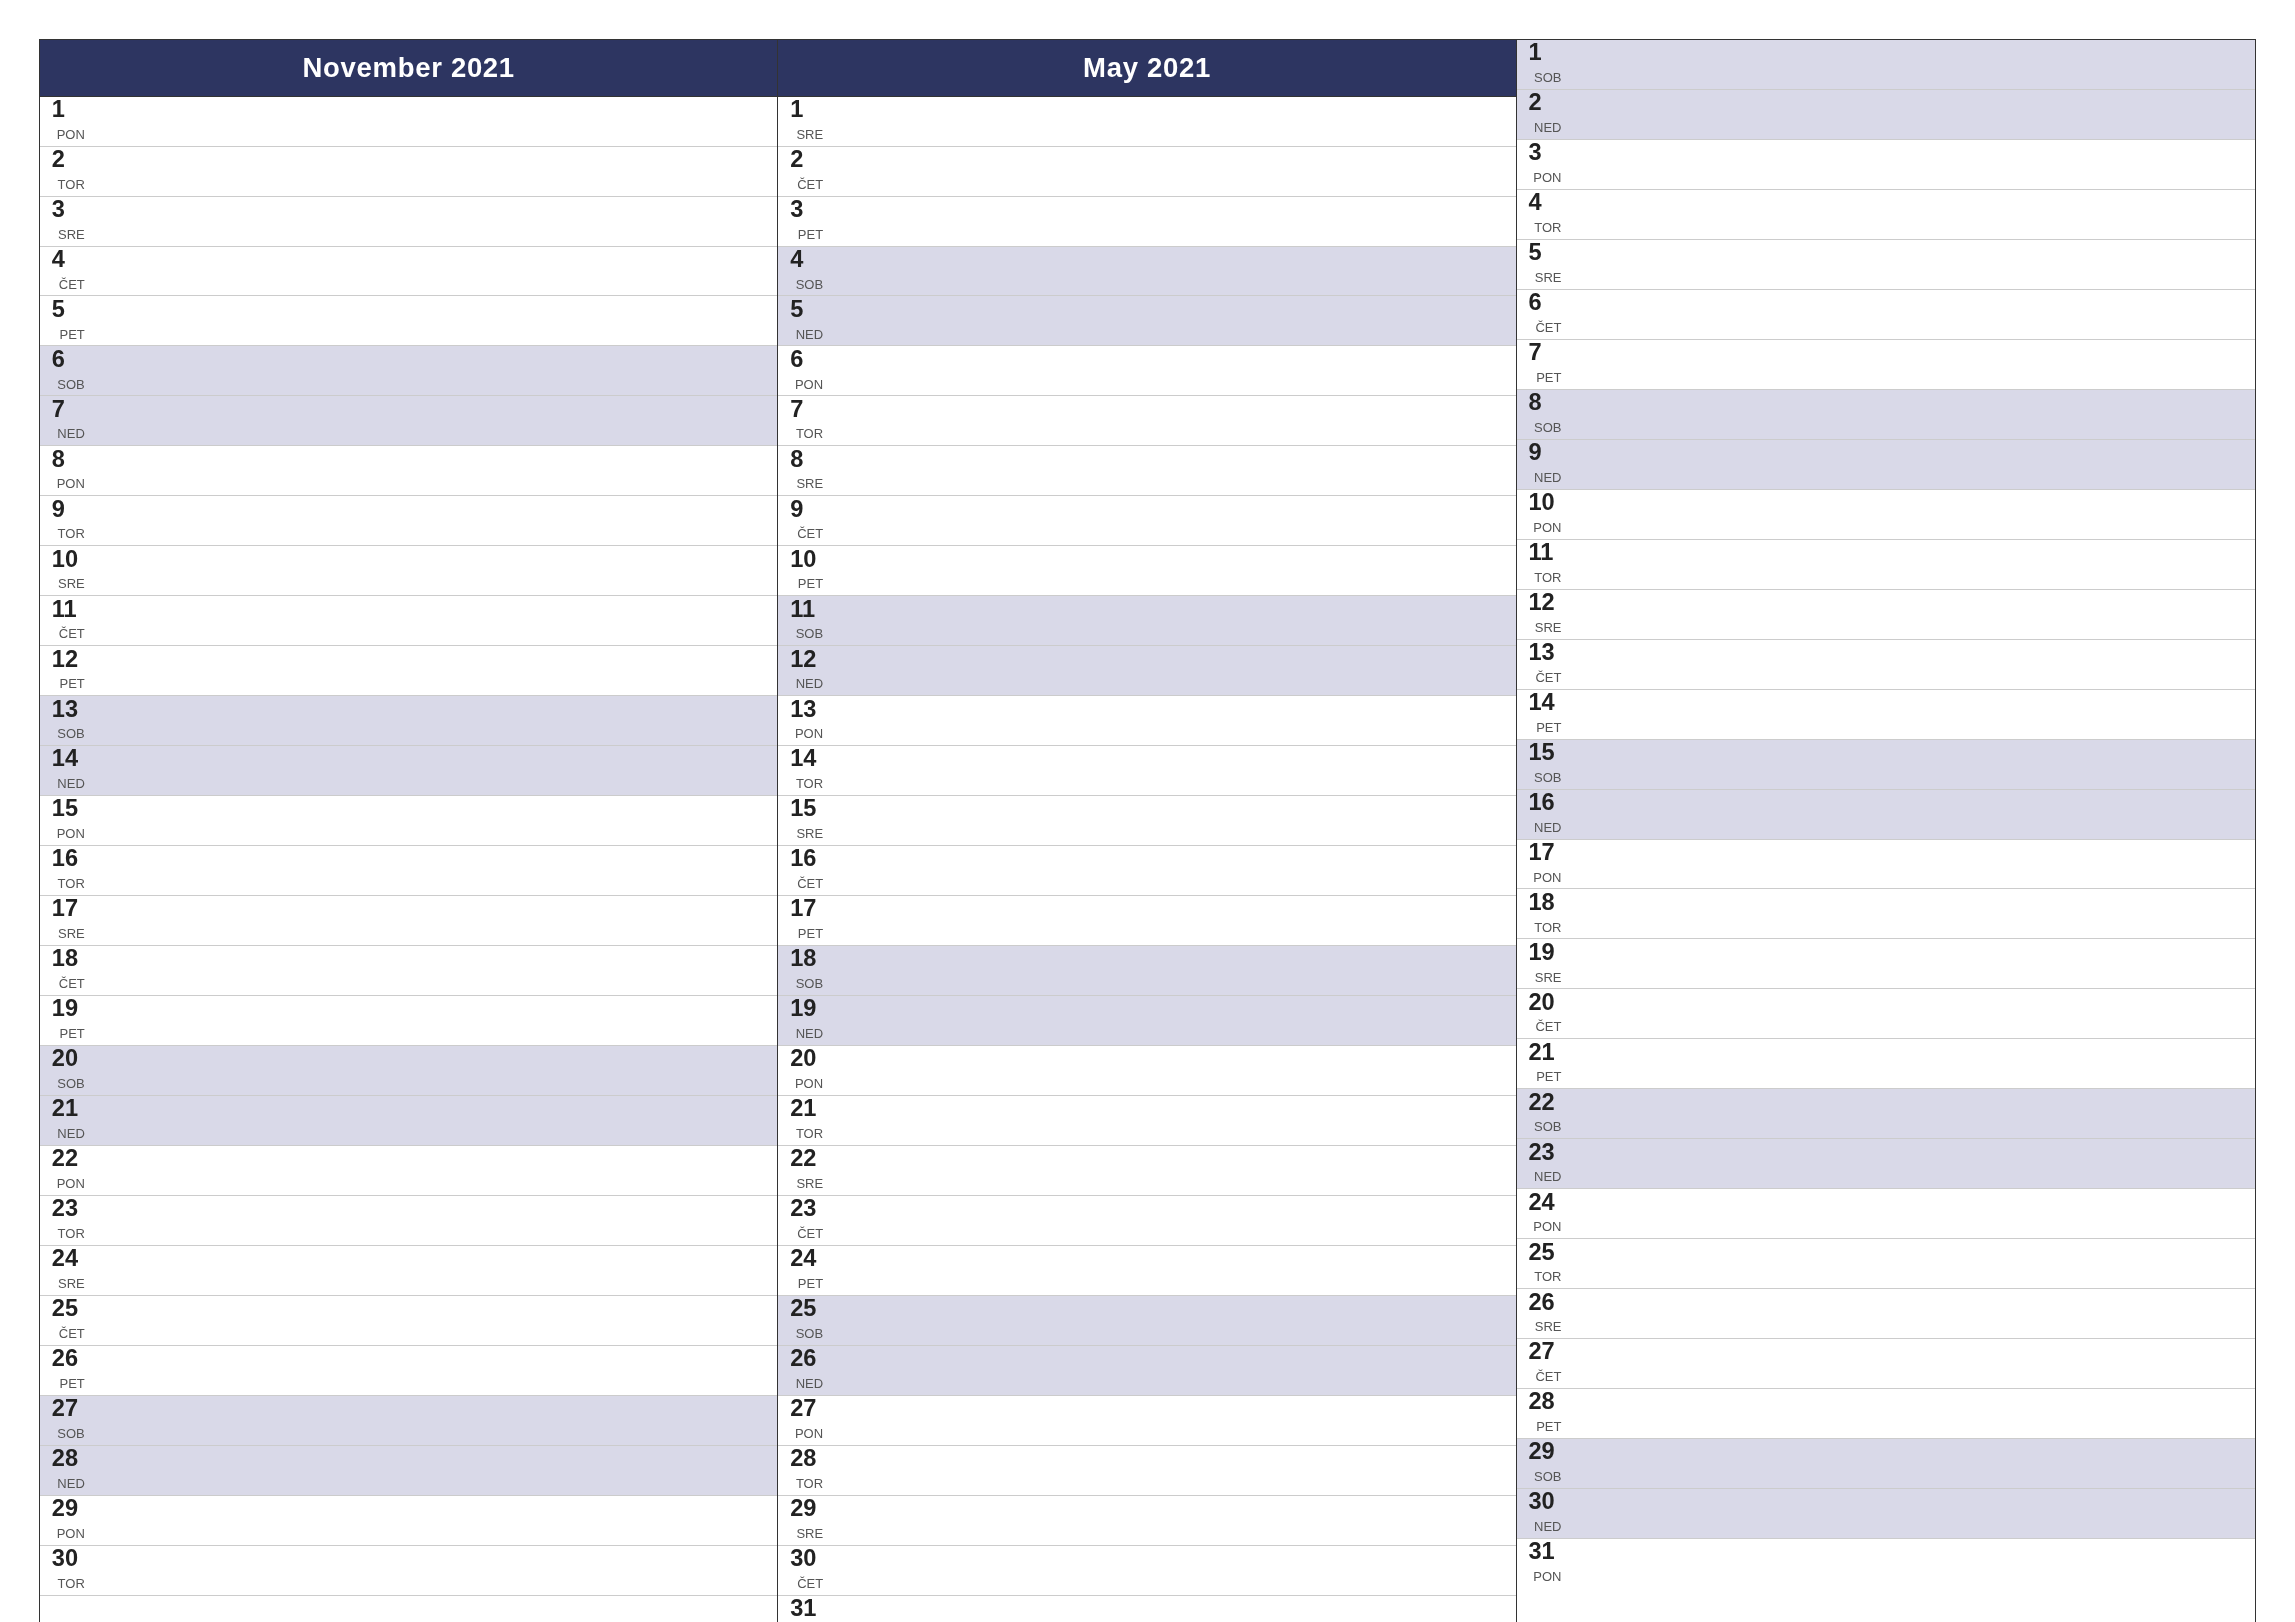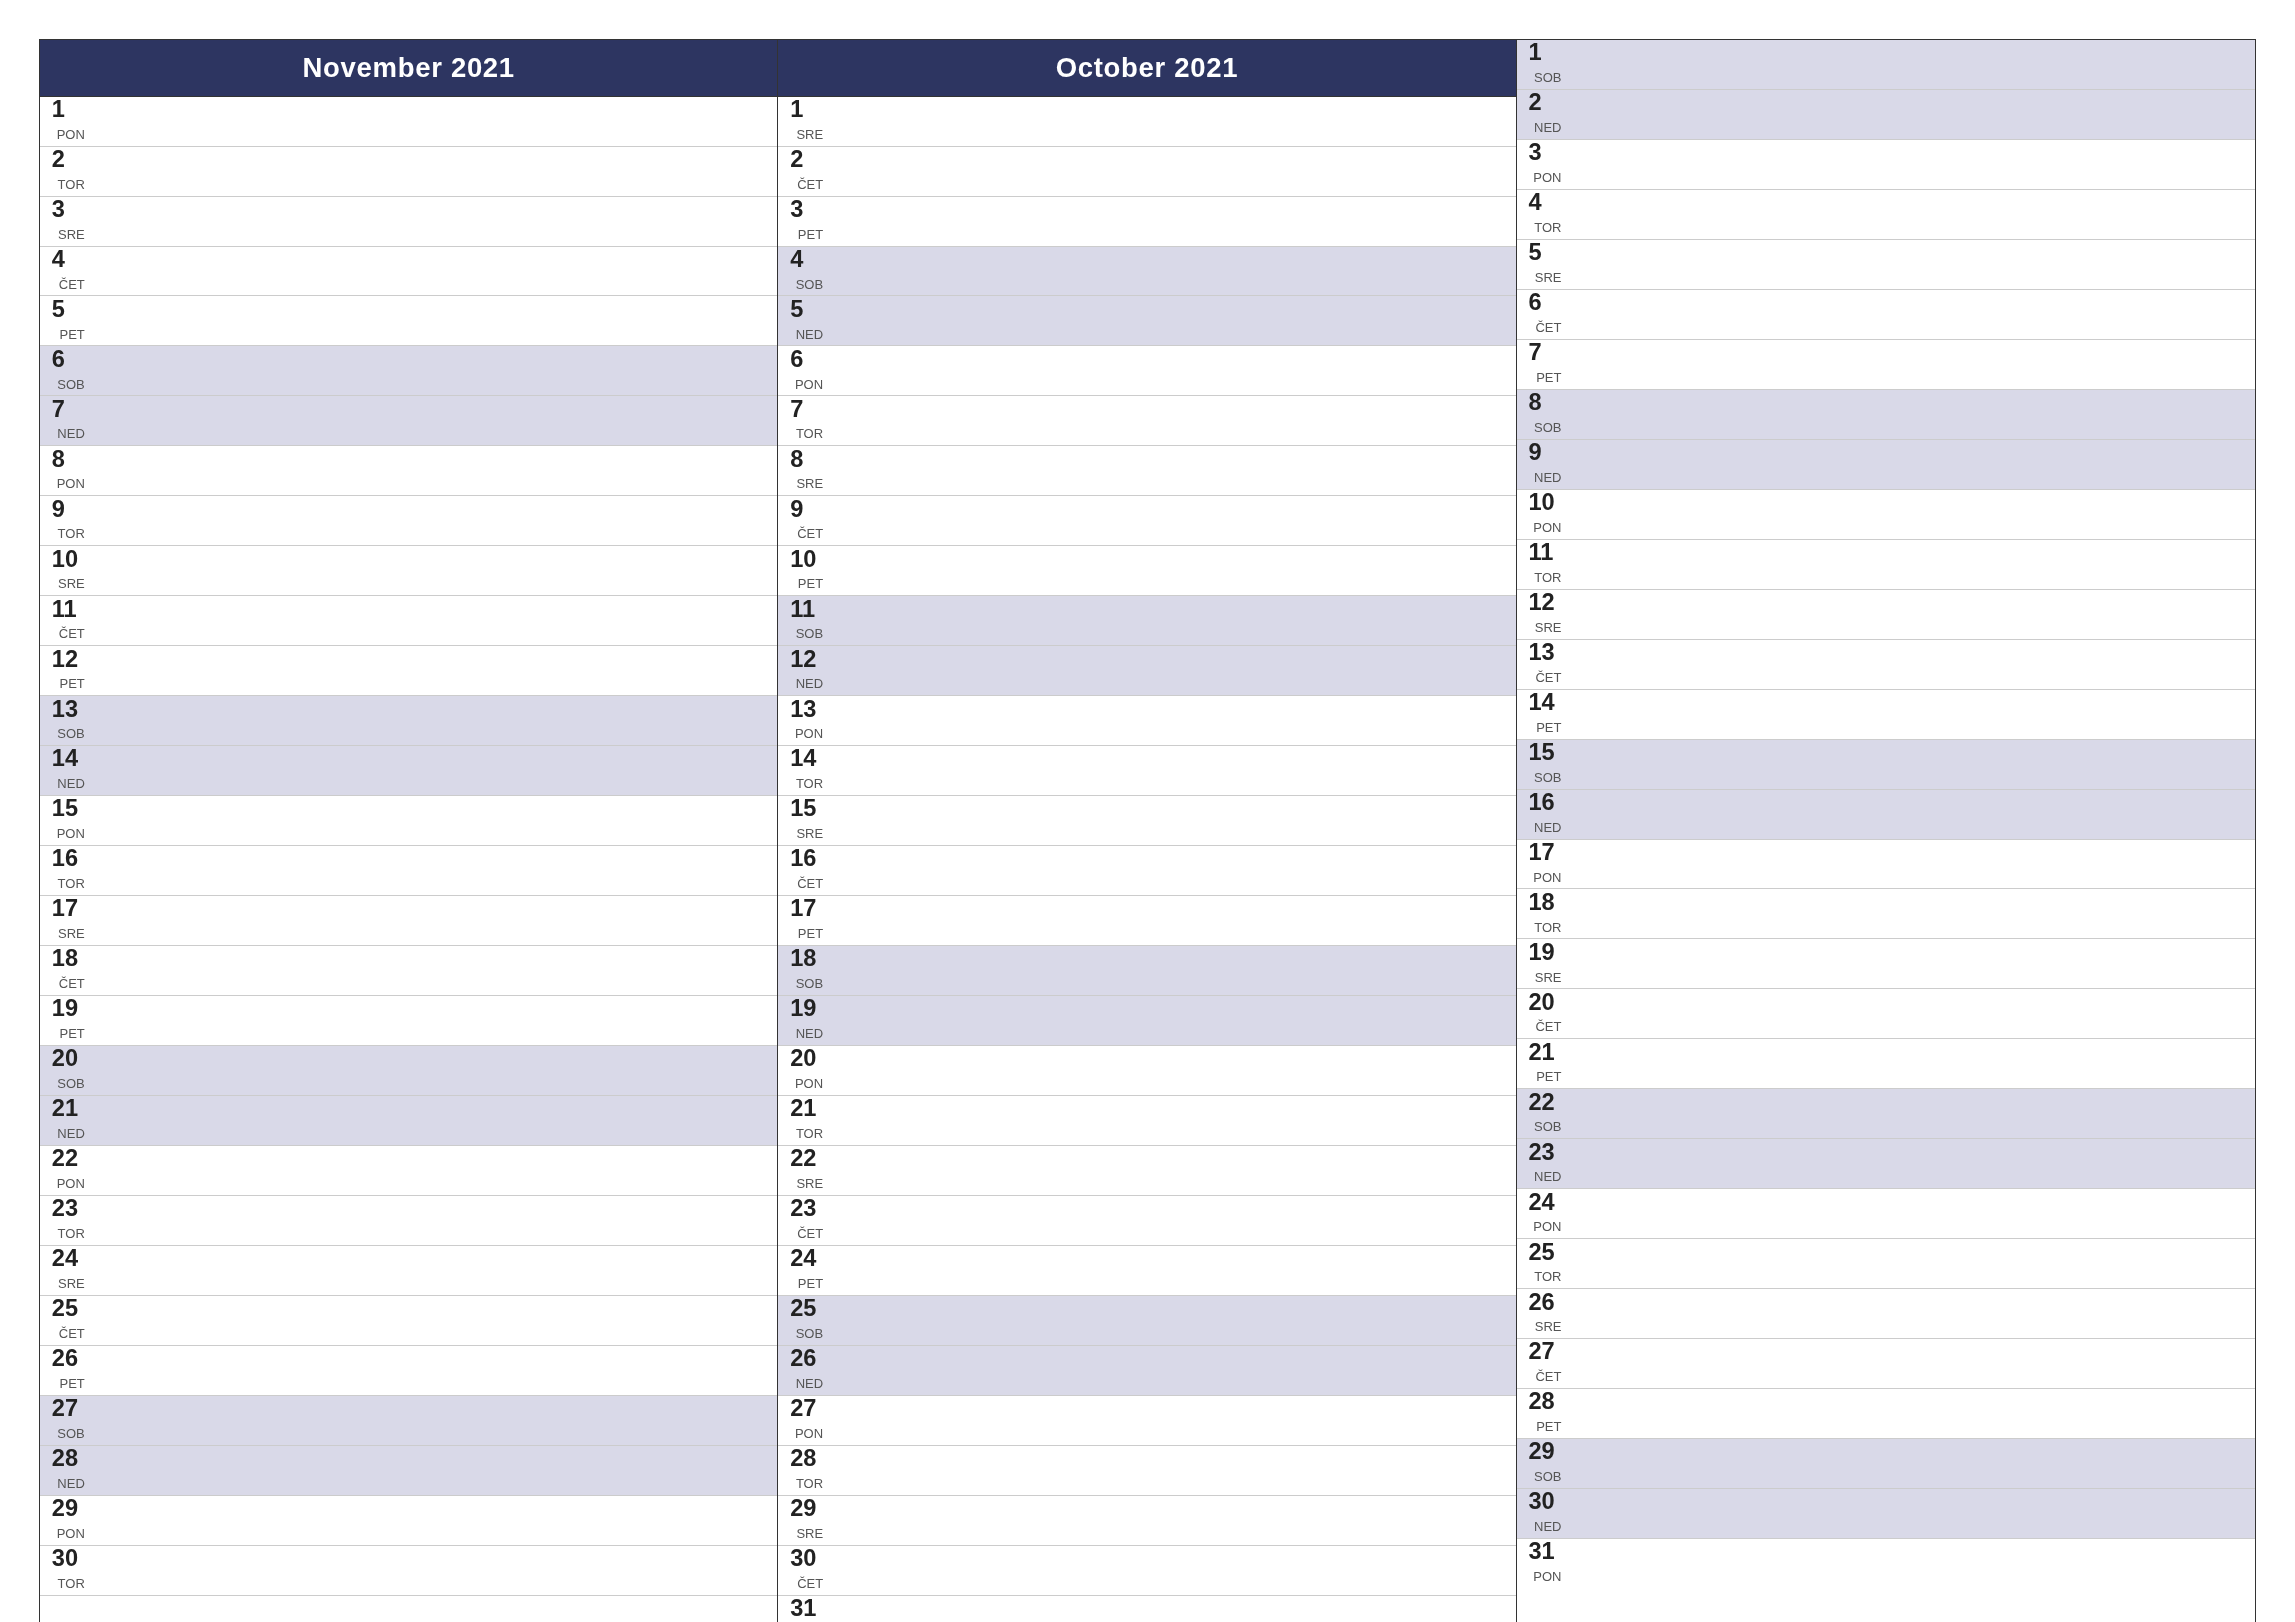--- a/index.html
+++ b/index.html
@@ -268,21 +268,21 @@
           <div class="day-row weekday">
             <div class="day-cell">
               <div class="day-number">30</div>
               <div class="day-name">TOR</div>
             </div>
           </div>
           <div class="day-row weekday" style="min-height: 38px;"></div>
         </div>
       </div>
       <div class="month-col">
-        <div class="month-header">October 2021</div>
+        <div class="month-header">May 2021</div>
         <div class="days-list">
           <div class="day-row weekday">
             <div class="day-cell">
               <div class="day-number">1</div>
               <div class="day-name">SRE</div>
             </div>
           </div>
           <div class="day-row weekday">
             <div class="day-cell">
               <div class="day-number">2</div>

